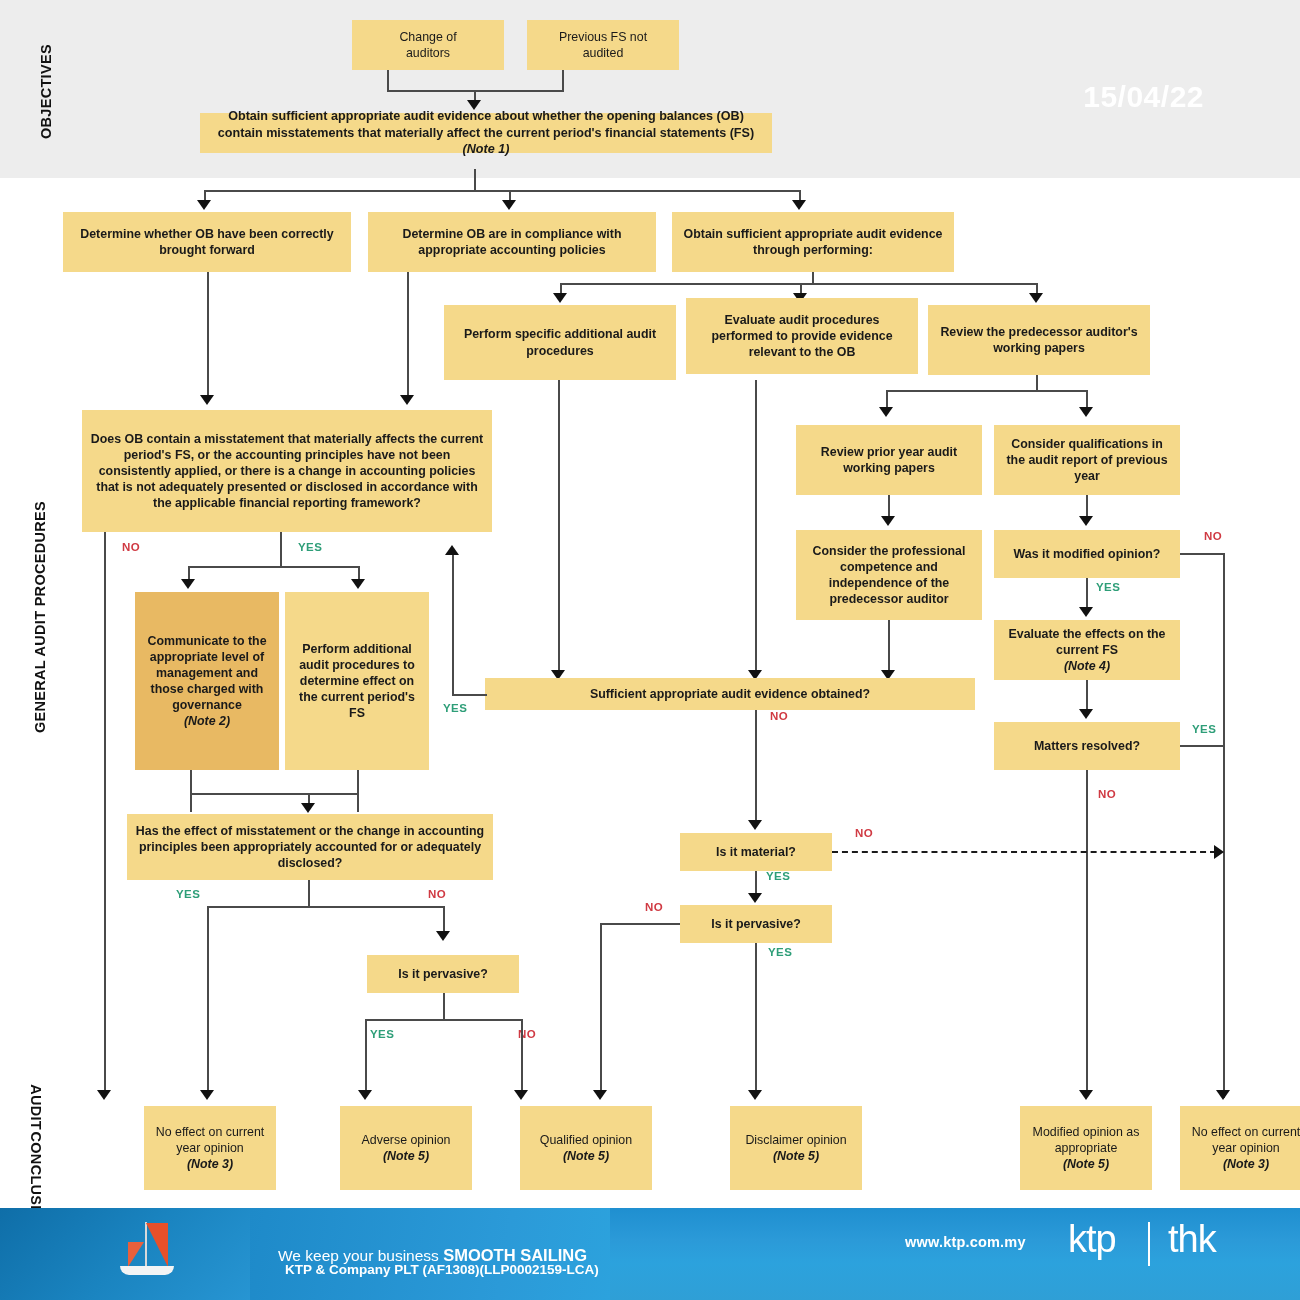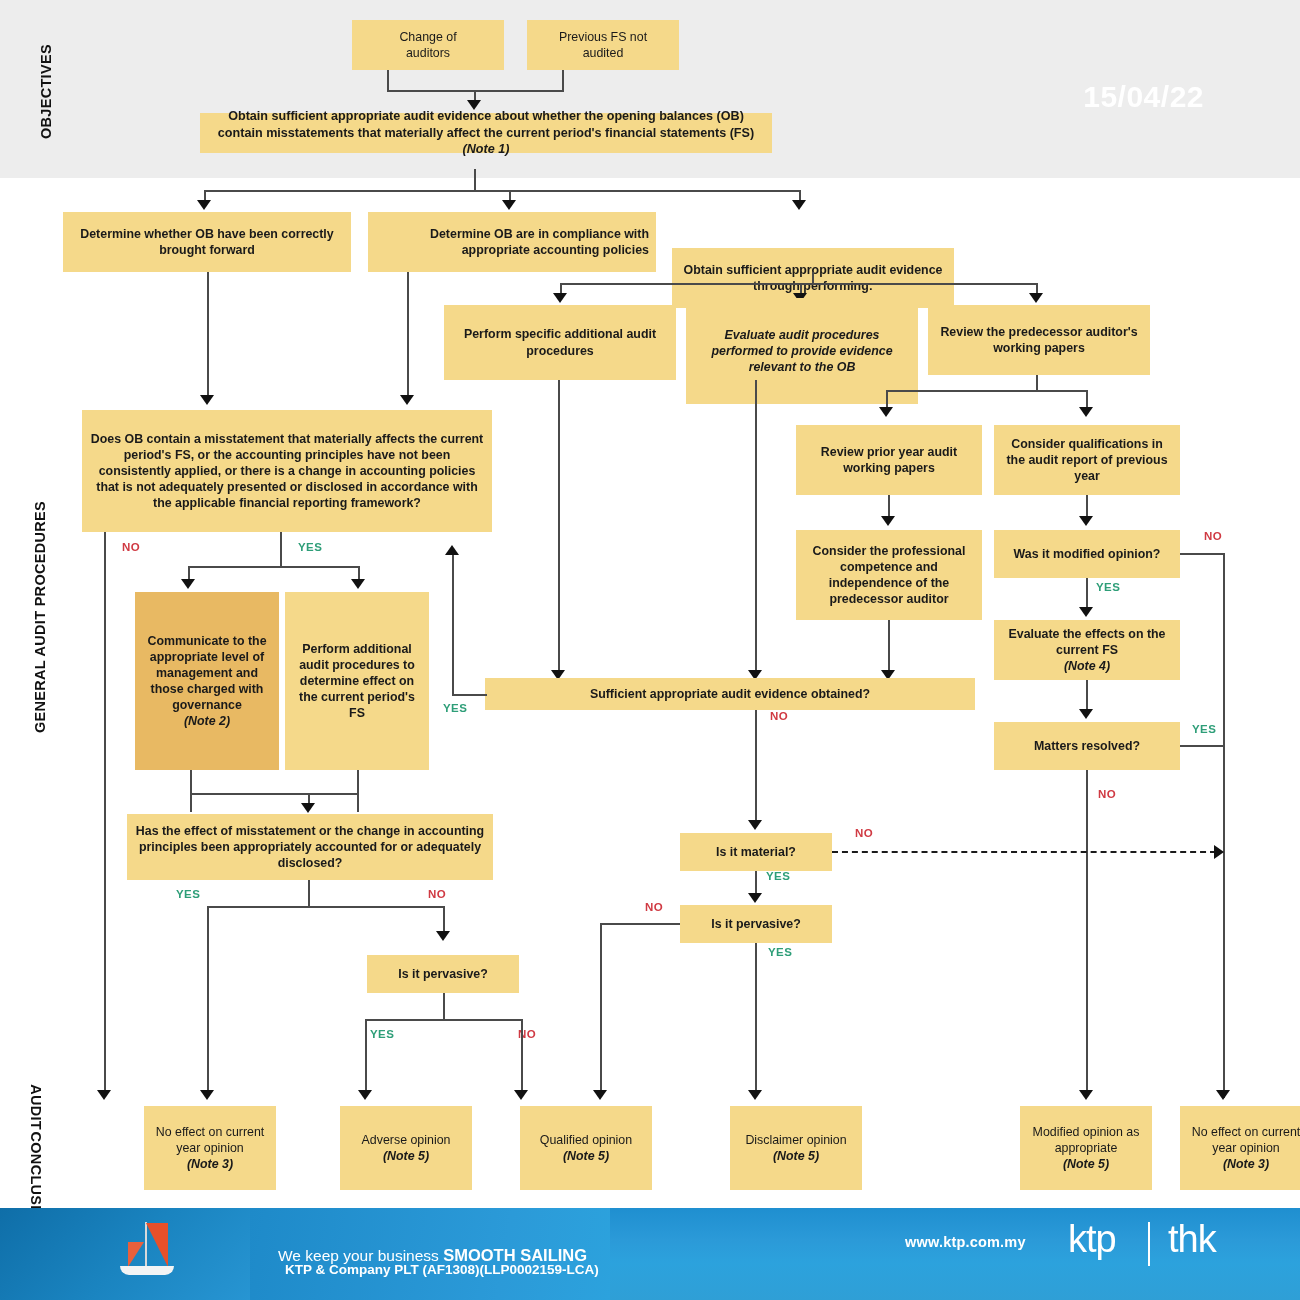--- a/index.html
+++ b/index.html
@@ -175,34 +175,34 @@
   <div class="ln lnv" style="left:474px; top:169px; height:22px;"></div>
   <div class="ln lnh" style="left:204px; top:190px; width:596px;"></div>
   <div class="ln lnv" style="left:204px; top:190px; height:14px;"></div>
   <div class="ln lnv" style="left:509px; top:190px; height:14px;"></div>
   <div class="ln lnv" style="left:799px; top:190px; height:14px;"></div>
   <div class="arw" style="left:197px; top:200px;"></div>
   <div class="arw" style="left:502px; top:200px;"></div>
   <div class="arw" style="left:792px; top:200px;"></div>
 
   <div class="nd" style="left:63px; top:212px; width:288px; height:60px;">Determine whether OB have been correctly brought forward</div>
-  <div class="nd" style="left:368px; top:212px; width:288px; height:60px;text-align:right;">Determine OB are in compliance with appropriate accounting policies</div>
-  <div class="nd" style="left:672px; top:212px; width:282px; height:60px;margin-top:36px;">Obtain sufficient appropriate audit evidence through performing:</div>
+  <div class="nd" style="left:368px; top:212px; width:288px; height:60px;">Determine OB are in compliance with appropriate accounting policies</div>
+  <div class="nd" style="left:672px; top:212px; width:282px; height:60px;">Obtain sufficient appropriate audit evidence through performing:</div>
 
   <div class="ln lnv" style="left:812px; top:272px; height:12px;"></div>
   <div class="ln lnh" style="left:560px; top:283px; width:478px;"></div>
   <div class="ln lnv" style="left:560px; top:283px; height:14px;"></div>
   <div class="ln lnv" style="left:800px; top:283px; height:14px;"></div>
   <div class="ln lnv" style="left:1036px; top:283px; height:14px;"></div>
   <div class="arw" style="left:553px; top:293px;"></div>
   <div class="arw" style="left:793px; top:293px;"></div>
   <div class="arw" style="left:1029px; top:293px;"></div>
 
   <div class="nd" style="left:444px; top:305px; width:232px; height:75px;">Perform specific additional audit procedures</div>
-  <div class="nd" style="left:686px; top:298px; width:232px; height:106px;font-style:italic;">Evaluate audit procedures performed to provide evidence relevant to the OB</div>
+  <div class="nd" style="left:686px; top:298px; width:232px; height:76px;">Evaluate audit procedures performed to provide evidence relevant to the OB</div>
   <div class="nd" style="left:928px; top:305px; width:222px; height:70px;">Review the predecessor auditor's working papers</div>
 
   <div class="ln lnv" style="left:1036px; top:375px; height:16px;"></div>
   <div class="ln lnh" style="left:886px; top:390px; width:202px;"></div>
   <div class="ln lnv" style="left:886px; top:390px; height:20px;"></div>
   <div class="ln lnv" style="left:1086px; top:390px; height:20px;"></div>
   <div class="arw" style="left:879px; top:407px;"></div>
   <div class="arw" style="left:1079px; top:407px;"></div>
 
   <div class="ln lnv" style="left:207px; top:272px; height:128px;"></div>

